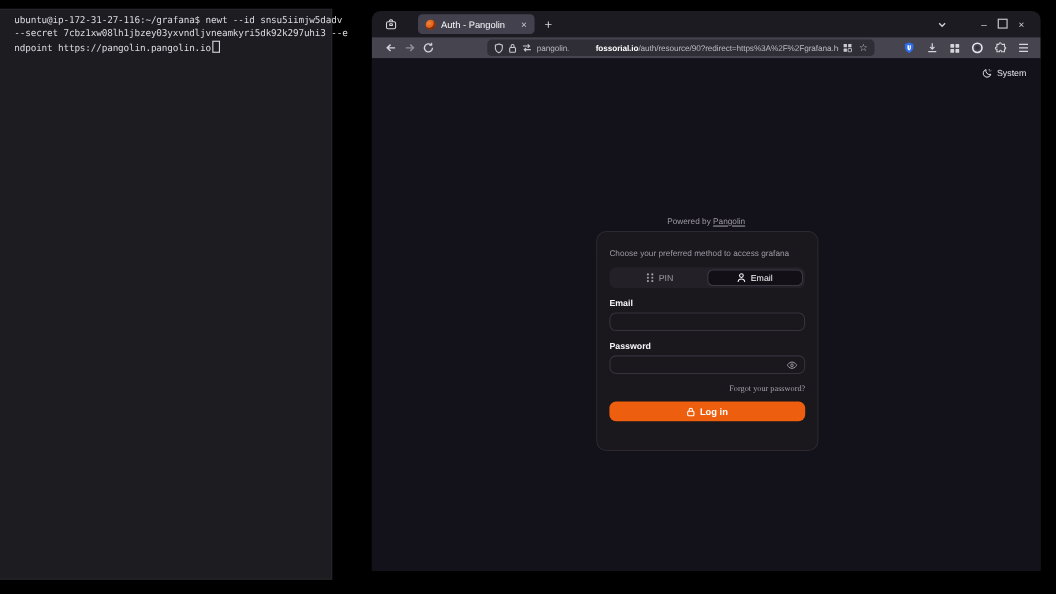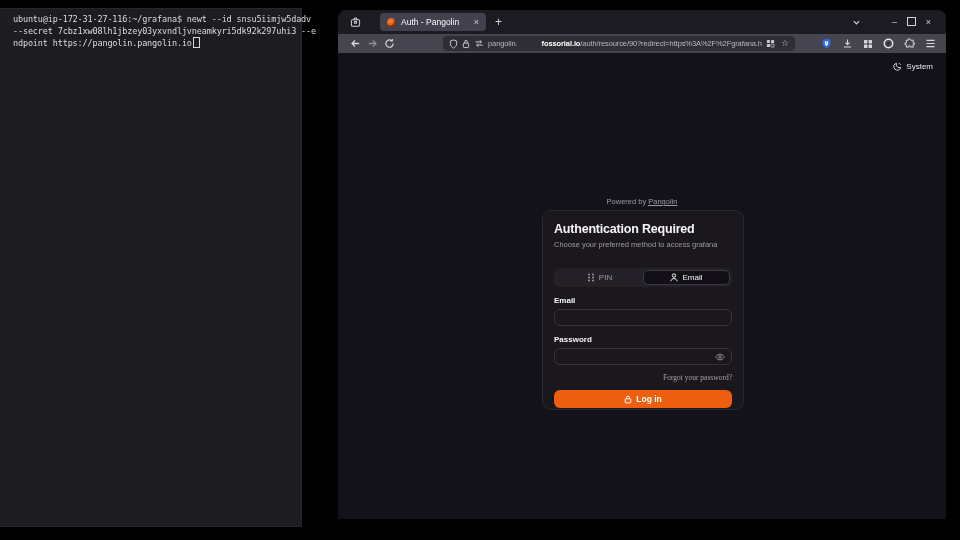--- a/index.html
+++ b/index.html
@@ -49,21 +49,21 @@
   .theme-toggle{position:absolute;top:9px;right:13px;display:flex;align-items:center;gap:4px;
                 color:#e9e7ee;font-size:8px;}
   .powered{position:absolute;top:144px;left:0;width:100%;text-align:center;
            font-size:7.5px;color:#9e9aa5;}
   .powered a{color:#9e9aa5;text-decoration:underline;}
 
   .card{position:absolute;left:204px;top:157px;width:202px;height:200px;box-sizing:border-box;
         background:#1a171d;border:1px solid #2b2830;border-radius:9px;padding:11px;}
   .card-title{font-size:12.5px;font-weight:bold;color:#f7f5fa;margin:0;letter-spacing:-0.2px;}
   .card-sub{font-size:7.5px;color:#9e9aa5;margin-top:4px;}
-  .tabs{margin-top:19px;background:#232028;border-radius:6px;padding:2px;display:flex;height:19px;box-sizing:border-box;}
+  .tabs{margin-top:8px;background:#232028;border-radius:6px;padding:2px;display:flex;height:19px;box-sizing:border-box;}
   .tab-btn{flex:1;display:flex;align-items:center;justify-content:center;gap:4px;font-size:8px;
            color:#9e9aa5;border-radius:5px;border:1px solid transparent;box-sizing:border-box;}
   .tab-btn.active{background:#121016;border-color:#3c3944;color:#f7f5fa;}
   .field-label{font-size:8px;font-weight:bold;color:#f7f5fa;margin-top:9px;}
   .input-wrap{margin-top:4px;height:17px;border:1px solid #36333c;border-radius:6px;
               display:flex;align-items:center;padding:0 6px;box-sizing:border-box;}
   .input-wrap input{flex:1;background:transparent;border:none;outline:none;color:#f7f5fa;
                     font-size:8px;min-width:0;padding:0;font-family:"Liberation Sans",sans-serif;}
   .eye{color:#9e9aa5;display:flex;}
   .forgot{margin-top:8px;text-align:right;font-size:7.5px;color:#a5a1ac;font-family:Liberation Serif, serif;}
@@ -208,21 +208,20 @@
       </span>
       <span>System</span>
     </div>
 
     <div class="powered">
       <span>Powered by</span>
       <a href="#">Pangolin</a>
     </div>
 
     <div class="card">
-      <h1 class="card-title">Authentication Required</h1>
       <div class="card-sub">Choose your preferred method to access grafana</div>
 
       <div class="tabs">
         <div class="tab-btn">
           <span>
             <svg width="8" height="9" viewBox="0 0 8 9" fill="currentColor">
                 <circle cx="2" cy="1.5" r="1"></circle>
                 <circle cx="6" cy="1.5" r="1"></circle>
                 <circle cx="2" cy="4.5" r="1"></circle>
                 <circle cx="6" cy="4.5" r="1"></circle>

